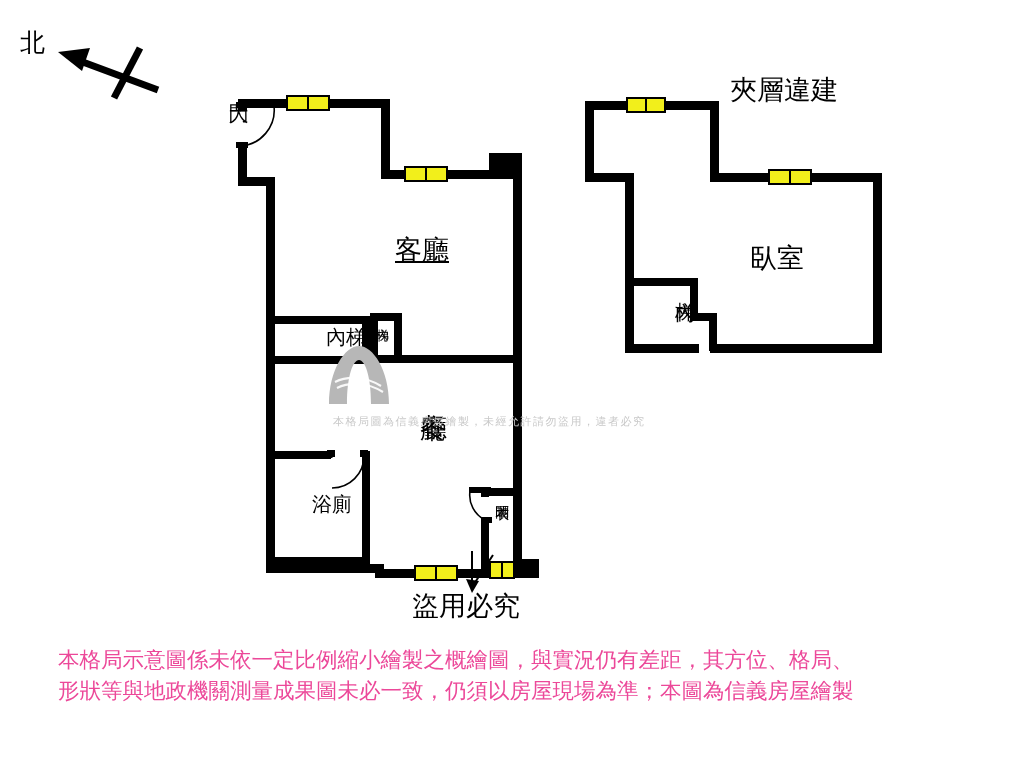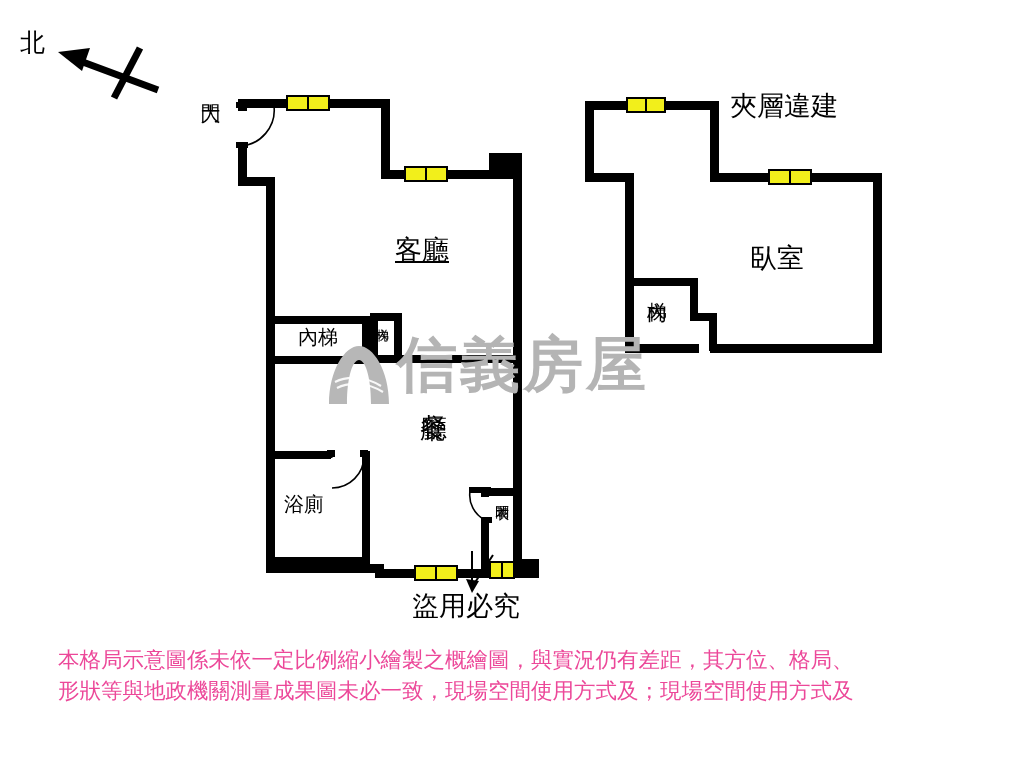--- a/index.html
+++ b/index.html
@@ -50,21 +50,21 @@
     position: absolute;
     color: #000000;
     font-family: "DejaVu Serif", "Liberation Serif", serif;
     font-weight: 400;
     white-space: nowrap;
     line-height: 1.0;
     letter-spacing: 0px;
   }
   .lbl-xl { font-size: 27px; }
   .lbl-lg { font-size: 25px; }
-  .lbl-md { font-size: 20px; }
+  .lbl-md { font-size: 20px; margin-left: 28px; }
   .lbl-sm { font-size: 13px; }
   .lbl-xs { font-size: 11px; }
   .vertical {
     writing-mode: vertical-rl;
     text-orientation: upright;
     line-height: 1.0;
   }
   .stack { line-height: 1.02; text-align: center; }
 
   
@@ -273,21 +273,21 @@
     <div class="wall" style="left:873px; top:173px; width:9px; height:180px;"></div>
 
     <div class="wall" style="left:710px; top:344px; width:172px; height:9px;"></div>
 
     <div class="wall" style="left:625px; top:344px; width:74px; height:9px;"></div>
   </div>
 
   <div class="win h" style="left:626px; top:97px; width:40px; height:16px;"></div>
   <div class="win h" style="left:768px; top:169px; width:44px; height:16px;"></div>
 
-  <div class="room-label lbl-xl" style="left:730px; top:92px;">夾層違建</div>
+  <div class="room-label lbl-xl" style="left:730px; top:76px;">夾層違建</div>
 
   <div class="room-label lbl-xl" style="left:750px; top:244px;">臥室</div>
 
   <div>
     <div class="wall" style="left:625px; top:278px; width:72px; height:8px;"></div>
     <div class="wall" style="left:690px; top:278px; width:8px; height:42px;"></div>
     <div class="wall" style="left:690px; top:313px; width:26px; height:8px;"></div>
     <div class="wall" style="left:709px; top:313px; width:8px; height:38px;"></div>
   </div>
   <div class="room-label lbl-md" style="left:645px; top:286px; width:24px;">
@@ -295,21 +295,21 @@
   </div>
 
   <div id="watermark">
     <div id="wm-logo">
       <svg width="68" height="64" viewBox="0 0 68 64" xmlns="http://www.w3.org/2000/svg">
         <path d="M4,62 C4,28 20,4 34,4 C48,4 64,28 64,62 L46,62 C46,34 40,18 34,18 C28,18 22,34 22,62 Z" fill="#b7b7b7"></path>
         <path d="M10,40 C22,34 40,34 56,44" stroke="#ffffff" stroke-width="2.2" fill="none" opacity="0.9"></path>
         <path d="M12,46 C24,40 42,40 58,50" stroke="#ffffff" stroke-width="2.2" fill="none" opacity="0.9"></path>
       </svg>
     </div>
-    <div id="wm-text">信義房屋</div>
+    <div id="wm-small">本格局圖為信義房屋繪製，未經允許請勿盜用，違者必究</div>
   </div>
 
   <div id="disclaimer">
     <div>本格局示意圖係未依一定比例縮小繪製之概繪圖，與實況仍有差距，其方位、格局、</div>
-    <div>形狀等與地政機關測量成果圖未必一致，現場空間使用方式及；現場空間使用方式及</div>
+    <div>形狀等與地政機關測量成果圖未必一致，仍須以房屋現場為準；本圖為信義房屋繪製</div>
   </div>
 
 </div>
 
 </body></html>

